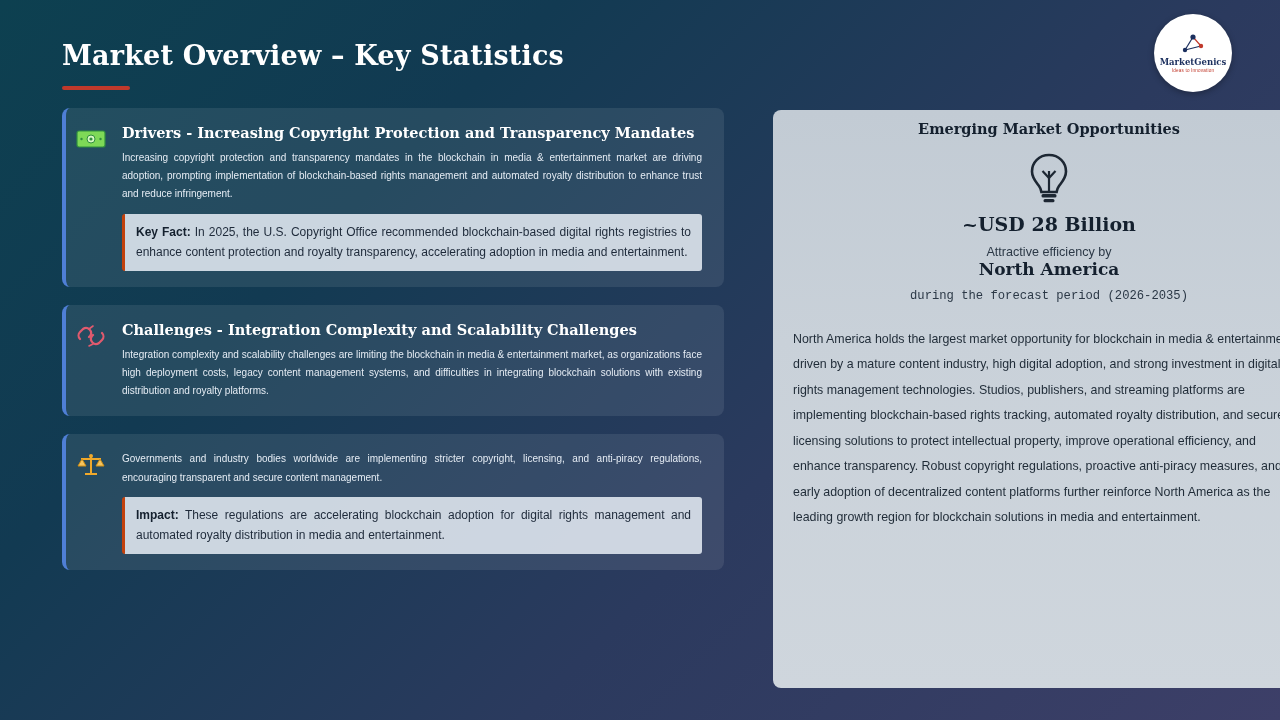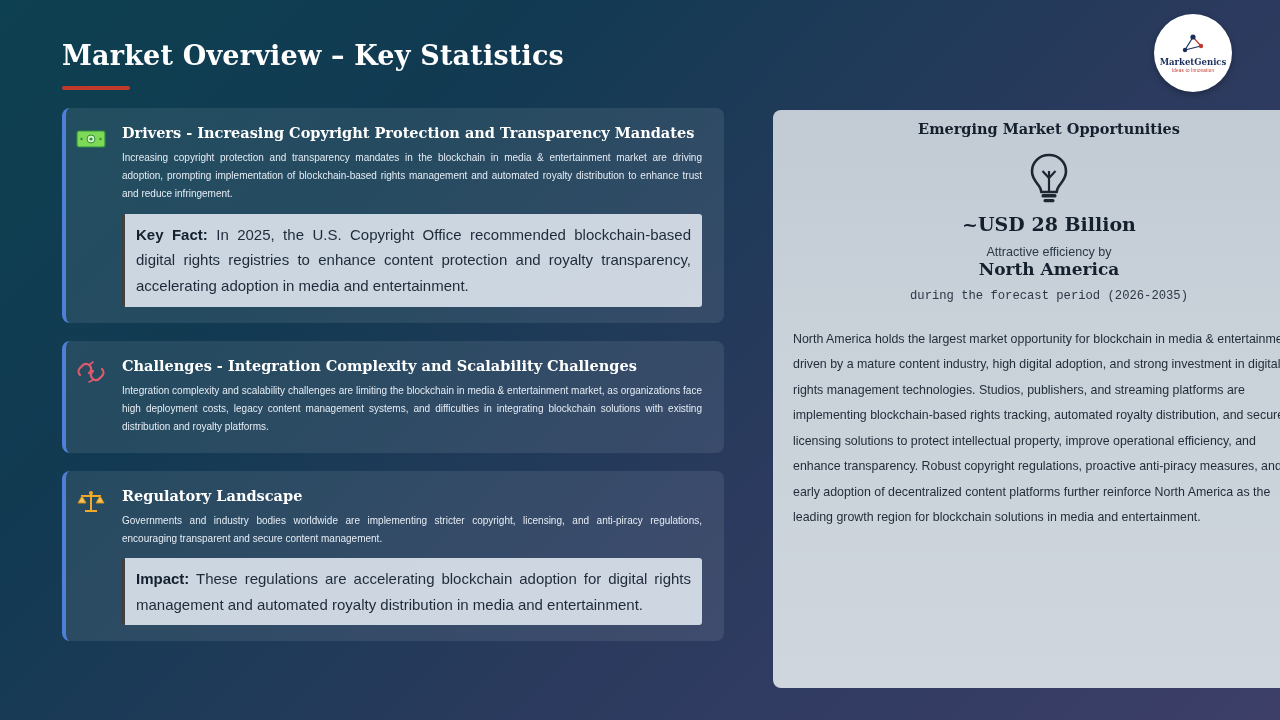--- a/index.html
+++ b/index.html
@@ -87,25 +87,25 @@
   }
   .card-text {
     font-size: 10px;
     line-height: 1.82;
     color: #e5ecf4;
     text-align: justify;
   }
   .fact-box {
     margin-top: 10px;
     background: rgba(226,233,241,0.88);
-    border-left: 3px solid #404040;
+    border-left: 3px solid #c2410c;
     border-radius: 3px;
     padding: 8px 11px;
     color: #1e2a3a;
-    font-size: 15px;
+    font-size: 12px;
     line-height: 1.72;
     text-align: justify;
   }
   .fact-box b { color: #14202e; }
 
   
   .right-panel {
     position: absolute;
     left: 773px; top: 110px;
     width: 552px; height: 578px;
@@ -207,21 +207,20 @@
         <svg width="28" height="26" viewBox="0 0 28 26">
           <line x1="14" y1="4" x2="14" y2="21" stroke="#f0a92b" stroke-width="2"></line>
           <line x1="4" y1="7" x2="24" y2="7" stroke="#f0a92b" stroke-width="2"></line>
           <line x1="8" y1="22" x2="20" y2="22" stroke="#f0a92b" stroke-width="2"></line>
           <circle cx="14" cy="4" r="2" fill="#f0a92b"></circle>
           <path d="M1 14 L5 7 L9 14 Z" fill="#f5c45e" stroke="#d08f14" stroke-width="1"></path>
           <path d="M19 14 L23 7 L27 14 Z" fill="#f5c45e" stroke="#d08f14" stroke-width="1"></path>
         </svg>
       </div>
       <div class="card-body">
-        <div class="card-title">Regulatory Landscape</div>
         <div class="card-text">Governments and industry bodies worldwide are implementing stricter copyright, licensing, and anti-piracy regulations, encouraging transparent and secure content management.</div>
         <div class="fact-box">
           <b>Impact:</b>
           <span>These regulations are accelerating blockchain adoption for digital rights management and automated royalty distribution in media and entertainment.</span>
         </div>
       </div>
     </div>
   </div>
 
 </div>

